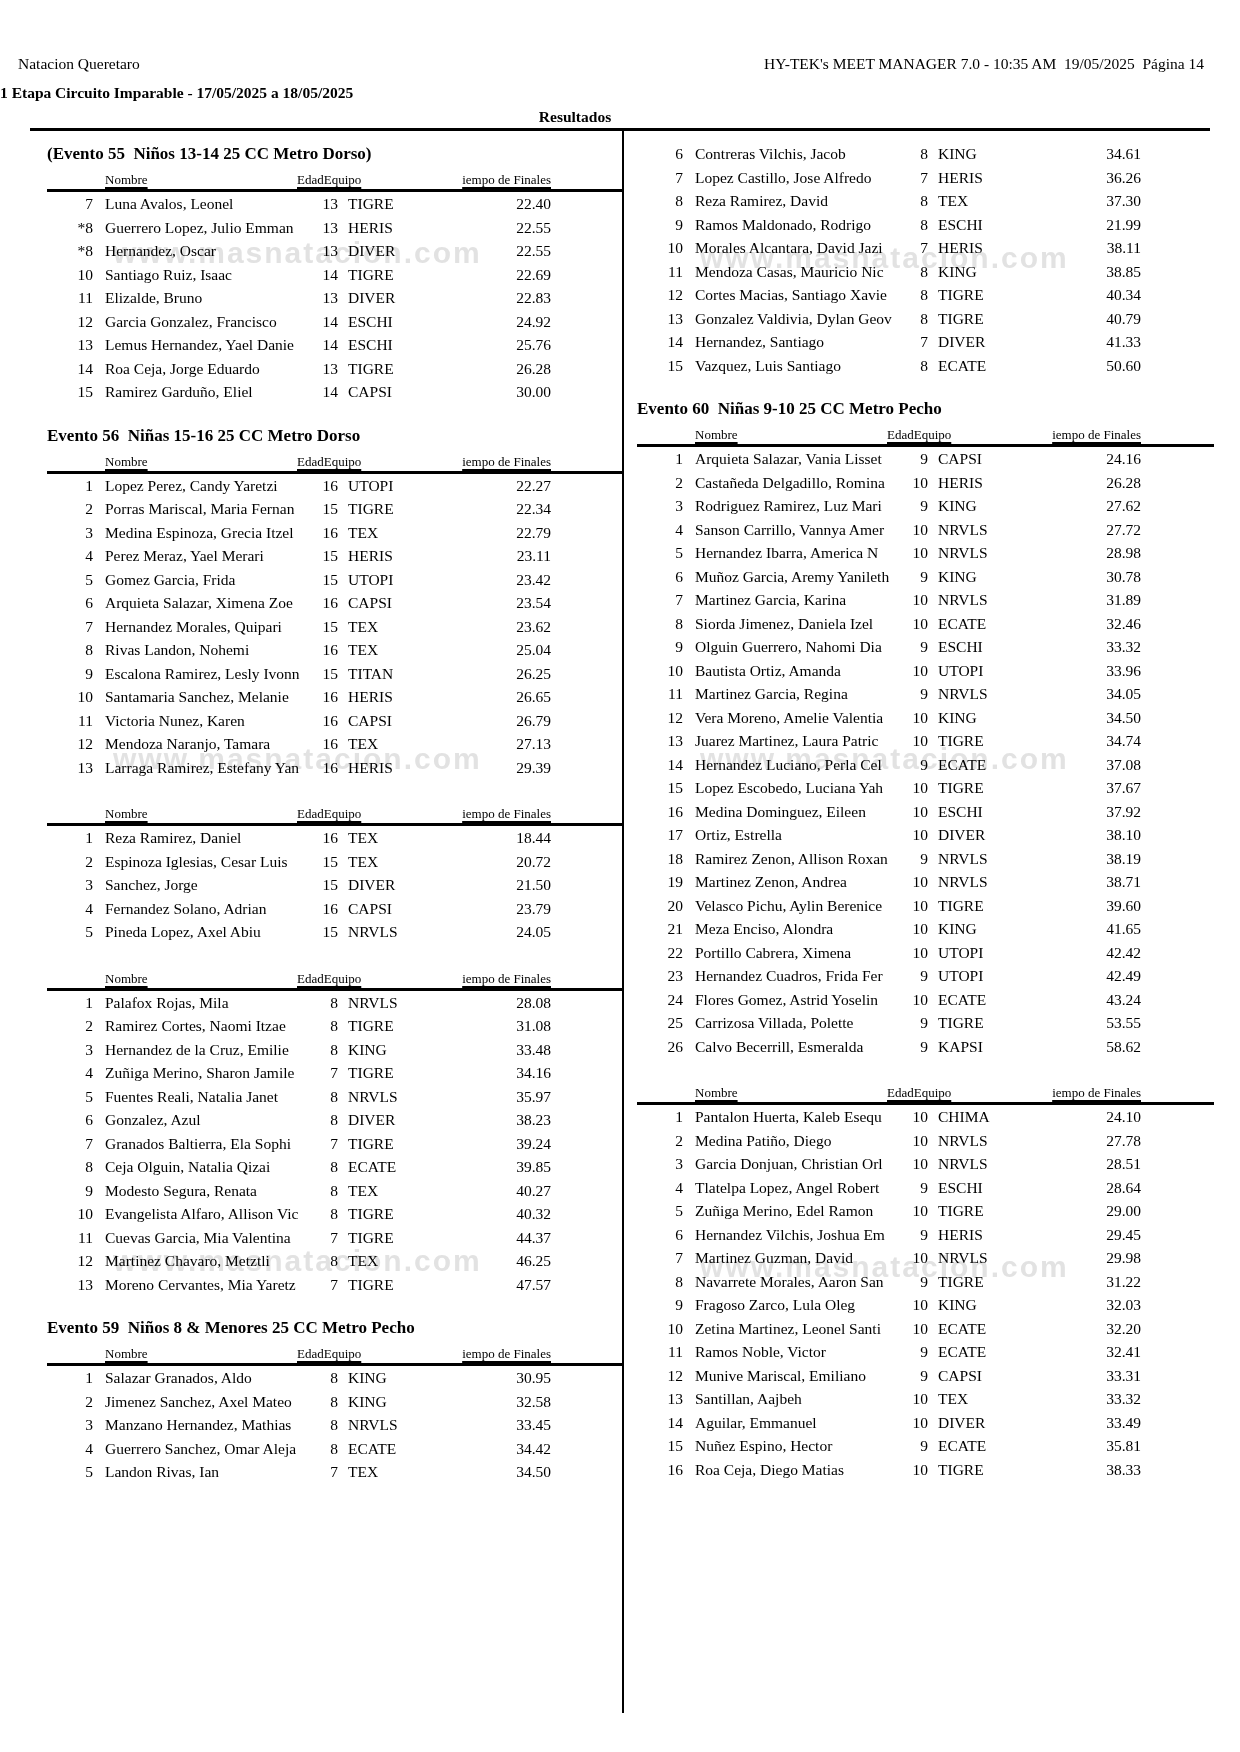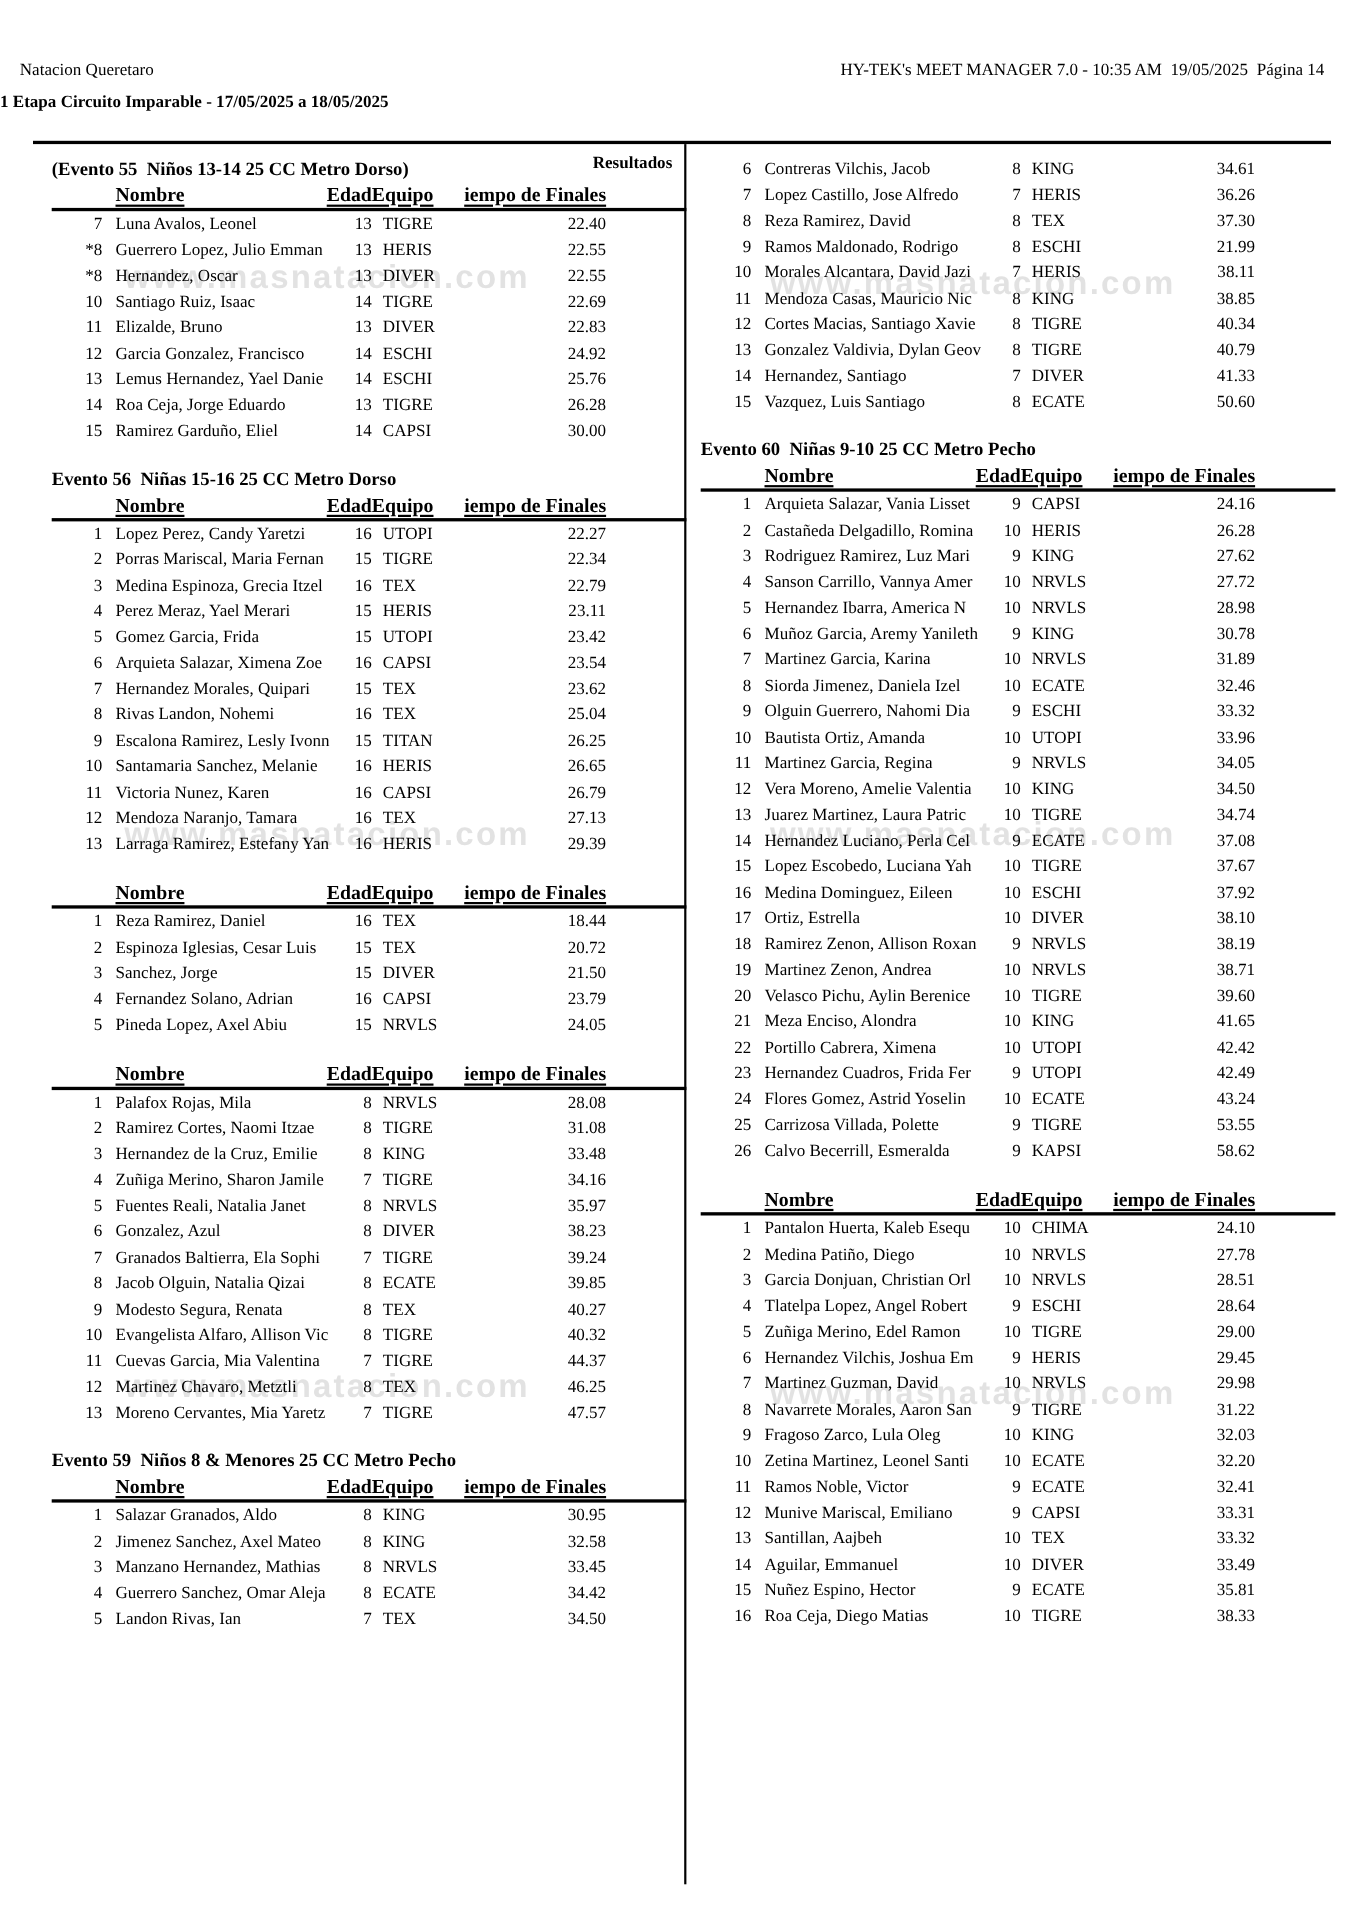--- a/index.html
+++ b/index.html
@@ -3,31 +3,31 @@
 <meta charset="utf-8">
 <style>
   html,body{margin:0;padding:0;background:#ffffff;}
   body{
     width:1240px;height:1752px;position:relative;overflow:hidden;
     font-family:"Liberation Serif","DejaVu Serif",serif;color:#000;
   }
   .hdr-left{position:absolute;left:18px;top:55px;font-size:15.5px;white-space:pre;}
   .hdr-right{position:absolute;right:36px;top:55px;font-size:15.5px;white-space:pre;}
   .doc-title{position:absolute;left:0;top:84px;width:1150px;font-weight:bold;font-size:15.5px;white-space:pre;}
-  .doc-subtitle{position:absolute;left:0;top:108px;width:1150px;text-align:center;font-weight:bold;font-size:15.5px;margin-top:32px;}
+  .doc-subtitle{position:absolute;left:0;top:108px;width:1150px;text-align:center;font-weight:bold;font-size:15.5px;}
   .main-rule{position:absolute;left:30px;top:128px;width:1180px;height:3px;background:#000;}
   .divider{position:absolute;left:622px;top:131px;width:2px;height:1582px;background:#000;}
 
   .col{position:absolute;top:142px;width:577px;}
   .col-left{left:30px;margin-left:17px;}
   .col-right{left:637px;}
 
   .event{margin-bottom:20px;}
   .event-title{font-weight:bold;font-size:17px;line-height:23px;height:23px;white-space:pre;overflow:hidden;}
-  .hdr{position:relative;height:24px;border-bottom:3px solid #000;font-weight:bold;font-size:18px;}
+  .hdr{position:relative;height:24px;border-bottom:3px solid #000;font-weight:normal;font-size:13px;}
   .hdr span{position:absolute;bottom:1px;white-space:pre;text-decoration:underline;text-decoration-thickness:2px;text-underline-offset:3px;}
   .h-name{left:58px;}
   .h-edad{left:250px;}
   .h-time{right:73px;}
 
   .row{display:flex;height:23.5px;line-height:23.5px;font-size:15.5px;align-items:baseline;}
   .c-place{flex:0 0 46px;text-align:right;white-space:pre;}
   .c-name{flex:0 0 199px;margin-left:12px;white-space:nowrap;overflow:hidden;}
   .c-age{flex:0 0 34px;text-align:right;}
   .c-team{flex:0 0 102px;margin-left:10px;white-space:nowrap;overflow:hidden;}
@@ -357,21 +357,21 @@
   <div class="row">
     <span class="c-place">7</span>
     <span class="c-name">Granados Baltierra, Ela Sophi</span>
     <span class="c-age">7</span>
     <span class="c-team">TIGRE</span>
     <span class="c-time">39.24</span>
   </div>
 
   <div class="row">
     <span class="c-place">8</span>
-    <span class="c-name">Jacob Olguin, Natalia Qizai</span>
+    <span class="c-name">Ceja Olguin, Natalia Qizai</span>
     <span class="c-age">8</span>
     <span class="c-team">ECATE</span>
     <span class="c-time">39.85</span>
   </div>
 
   <div class="row">
     <span class="c-place">9</span>
     <span class="c-name">Modesto Segura, Renata</span>
     <span class="c-age">8</span>
     <span class="c-team">TEX</span>

